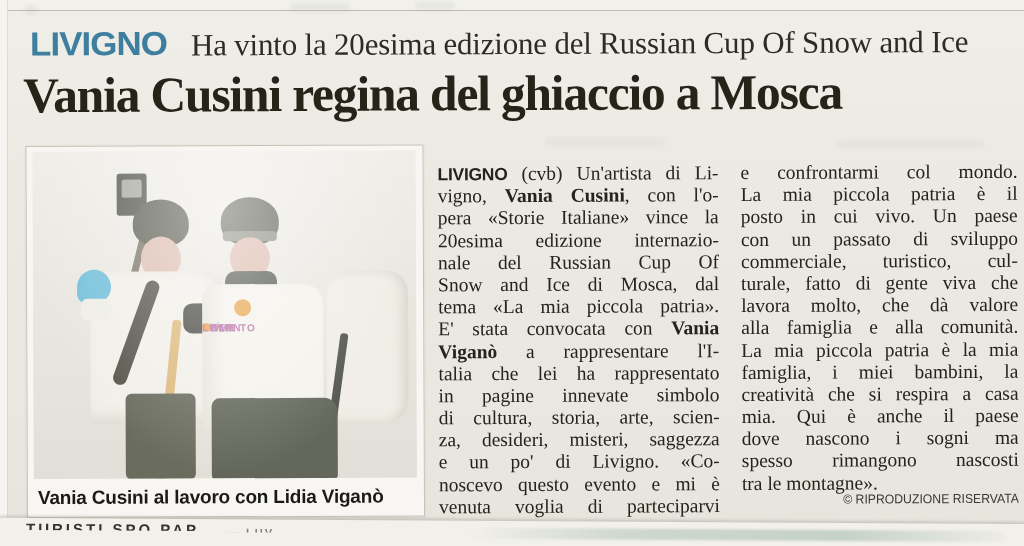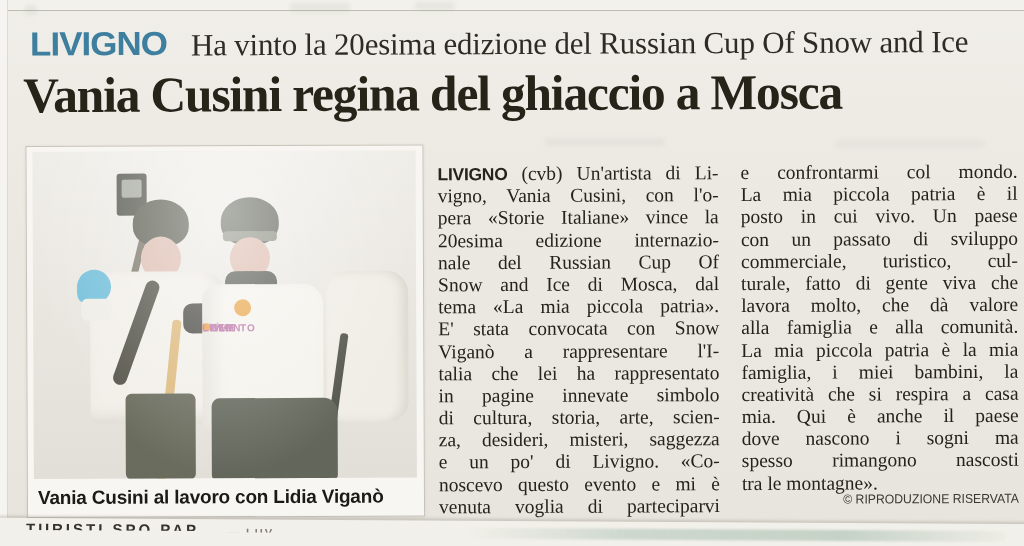--- a/index.html
+++ b/index.html
@@ -67,21 +67,21 @@
   .photo-caption{position:absolute;left:10px;right:4px;bottom:8px;
                  font-family:"Liberation Sans",sans-serif;font-weight:bold;font-size:19px;
                  letter-spacing:-0.2px;color:#1b1a17;}
 
   
   .col{position:absolute;top:163px;width:281px;font-size:19.5px;color:#26231d;}
   .col1{left:438px;}
   .col2{left:741px;width:277px;}
   .line{line-height:22.2px;height:22.2px;text-align:justify;text-align-last:justify;overflow:visible;}
   .line.nj{text-align:left;text-align-last:left;}
-  .line b{font-weight:normal;}
+  .line b{font-weight:bold;}
   .lead-in{font-family:"Liberation Sans",sans-serif;font-weight:bold;font-size:17.5px;letter-spacing:-0.3px;}
   .copyright{position:absolute;left:741px;top:493px;width:277px;text-align:right;
              font-family:"Liberation Sans",sans-serif;font-size:13px;color:#3b3832;
              transform:scaleX(.94);transform-origin:right;}
 
   
   .tear-strip{position:absolute;left:-4px;top:521px;width:1036px;height:32px;background:#f2f0ea;
               transform:rotate(0.35deg);box-shadow:0 -2px 3px rgba(120,114,103,.28);}
   .scrap-text{position:absolute;left:30px;top:2px;height:10px;overflow:hidden;
               font-family:"Liberation Sans",sans-serif;font-weight:bold;font-size:15px;
@@ -154,21 +154,21 @@
     </figure>
 
     <div class="col col1">
         <div class="line"><span class="lead-in">LIVIGNO</span> (cvb) Un'artista di Li-</div>
         <div class="line">vigno, <b>Vania Cusini</b>, con l'o-</div>
         <div class="line">pera «Storie Italiane» vince la</div>
         <div class="line">20esima edizione internazio-</div>
         <div class="line">nale del Russian Cup Of</div>
         <div class="line">Snow and Ice di Mosca, dal</div>
         <div class="line">tema «La mia piccola patria».</div>
-        <div class="line">E' stata convocata con <b>Snow</b></div>
+        <div class="line">E' stata convocata con <b>Vania</b></div>
         <div class="line"><b>Viganò</b> a rappresentare l'I-</div>
         <div class="line">talia che lei ha rappresentato</div>
         <div class="line">in pagine innevate simbolo</div>
         <div class="line">di cultura, storia, arte, scien-</div>
         <div class="line">za, desideri, misteri, saggezza</div>
         <div class="line">e un po' di Livigno. «Co-</div>
         <div class="line">noscevo questo evento e mi è</div>
         <div class="line">venuta voglia di parteciparvi</div>
       </div>
     <div class="col col2">

